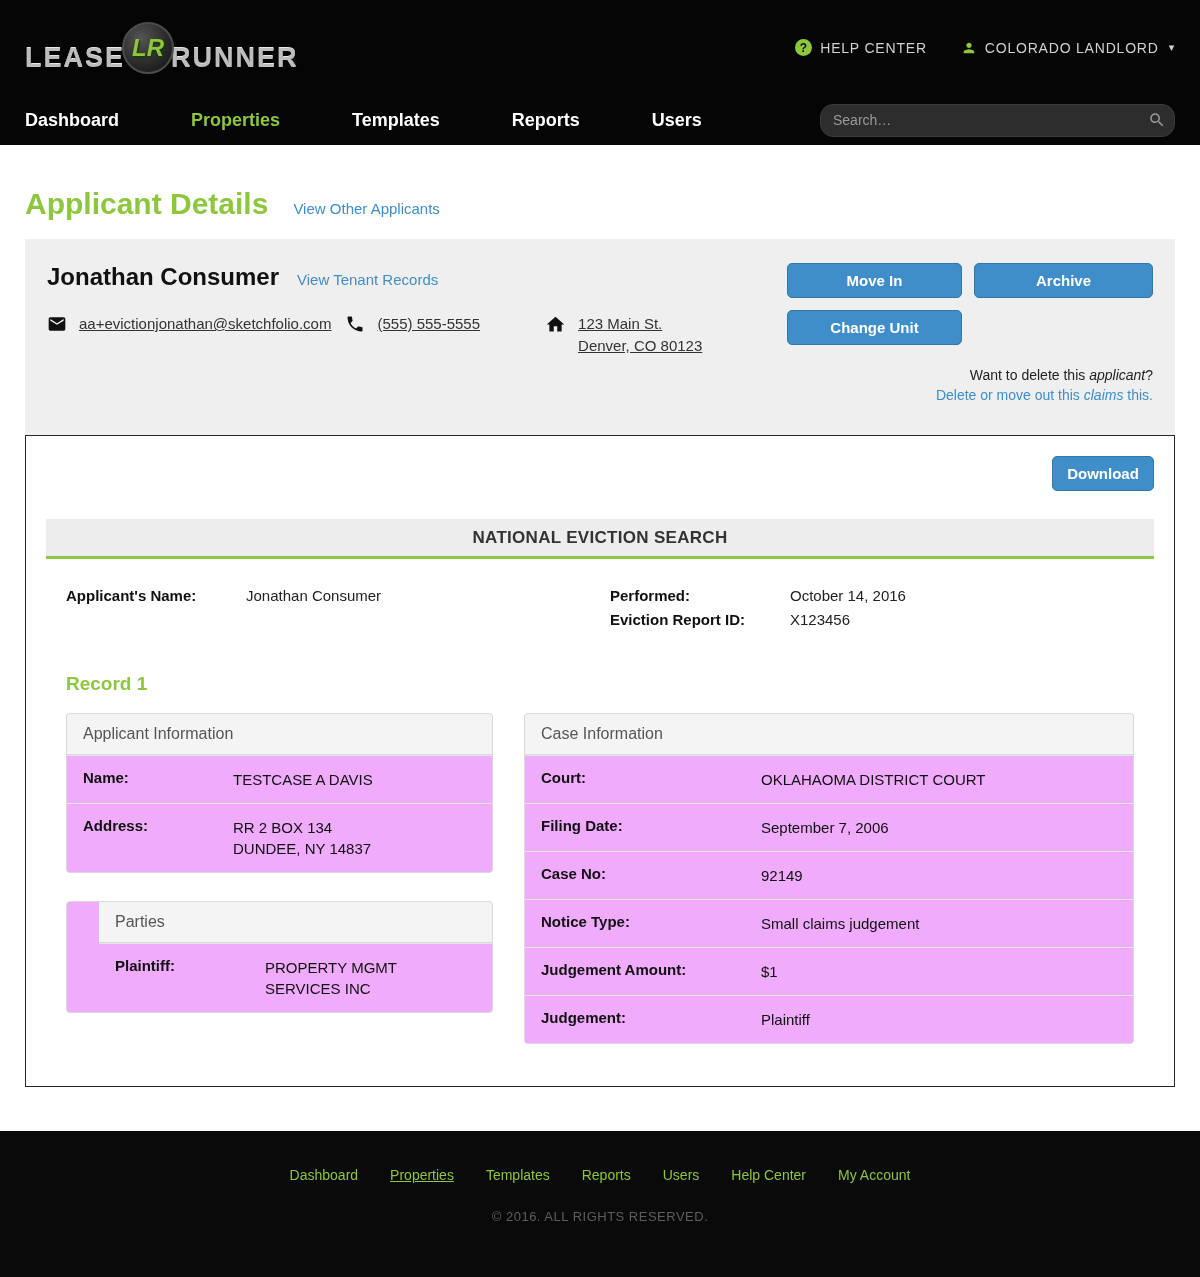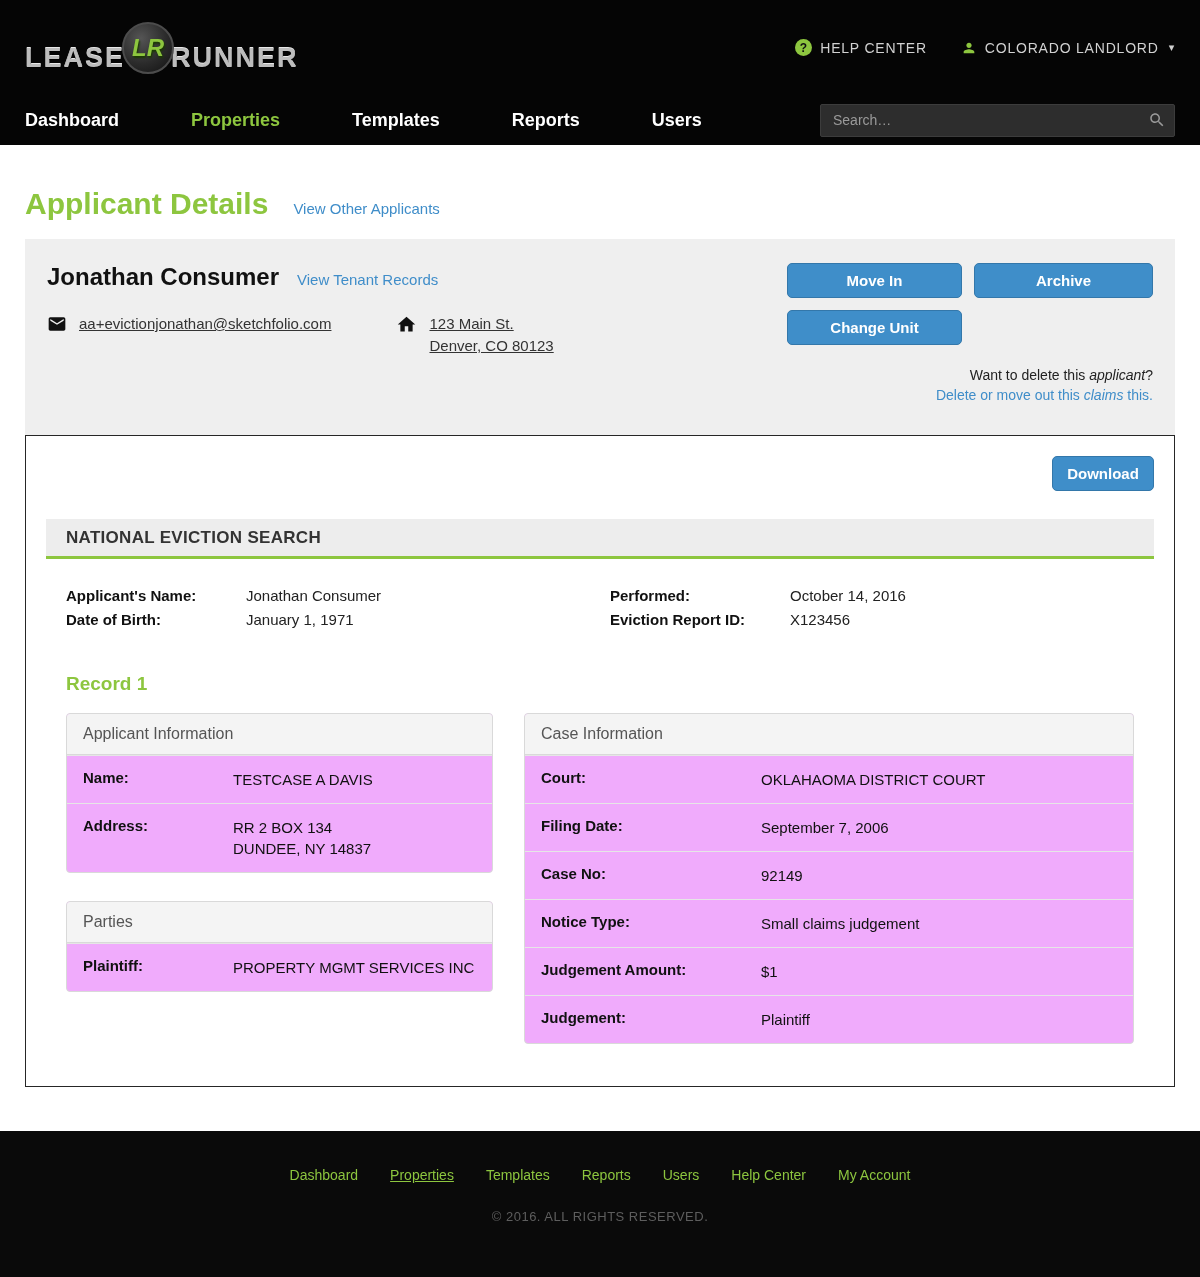--- a/index.html
+++ b/index.html
@@ -66,21 +66,21 @@
     padding: 0 25px;
     gap: 72px;
   }
   .nav-item { color: #ffffff; font-size: 18px; font-weight: bold; }
   .nav-item.active { color: #8dc63f; }
   .search-wrap { margin-left: auto; position: relative; }
   .search-input {
     width: 355px; height: 33px;
     background: #2d2d2d;
     border: 1px solid #3c3c3c;
-    border-radius: 2px;
+    border-radius: 13px;
     color: #bbb;
     font-size: 14px;
     padding: 0 34px 0 12px;
     outline: none;
     font-family: "Liberation Sans", sans-serif;
   }
   .search-input::placeholder { color: #9a9a9a; }
   .search-icon { position: absolute; right: 9px; top: 7px; }
 
   
@@ -172,20 +172,21 @@
   .btn-download { width: 102px; height: 35px; }
   .section-header {
     margin-top: 28px;
     background: #ededed;
     border-bottom: 3px solid #8dc63f;
     padding: 9px 20px 8px 20px;
     font-size: 17px;
     font-weight: bold;
     color: #333;
     letter-spacing: 0.3px;
+    text-align: center;
   }
   .summary {
     margin: 26px 20px 0 20px;
     display: grid;
     grid-template-columns: 1fr 1fr;
     gap: 20px;
   }
   .summary-col { display: flex; flex-direction: column; gap: 2px; }
   .summary-row { display: flex; font-size: 15px; line-height: 22px; }
   .summary-row .lbl { width: 180px; font-weight: bold; color: #111; }
@@ -208,21 +209,21 @@
     font-size: 16px;
     color: #555;
     border-bottom: 1px solid #d9d9d9;
   }
   .info-row { display: flex; padding: 13px 16px; border-top: 1px solid #e6e6e6; }
   .info-row:first-of-type { border-top: none; }
   .info-row .lbl { font-weight: bold; font-size: 15px; color: #111; }
   .info-row .val { font-size: 15px; color: #111; white-space: pre-line; line-height: 21px; }
   .record-left .info-row .lbl { width: 150px; flex: 0 0 150px; }
   .record-right .info-row .lbl { width: 220px; flex: 0 0 220px; }
-  .parties-table { margin-top: 28px; }
+  .parties-table { margin-top: 28px; padding-left: 32px; }
 
   
   .footer {
     background: #0a0a0a;
     height: 146px;
     display: flex;
     flex-direction: column;
     align-items: center;
     padding-top: 36px;
   }
@@ -288,20 +289,26 @@
         <a class="blue-link">View Tenant Records</a>
       </div>
       <div class="contact-grid">
         <div class="contact-col">
           <div class="contact-item">
             <svg width="20" height="20" viewBox="0 0 24 24">
               <path fill="#111" d="M20 4H4c-1.1 0-2 .9-2 2v12c0 1.1.9 2 2 2h16c1.1 0 2-.9 2-2V6c0-1.1-.9-2-2-2zm0 4l-8 5-8-5V6l8 5 8-5v2z"></path>
             </svg>
             <a>aa+evictionjonathan@sketchfolio.com</a>
           </div>
+          <div class="contact-item">
+            <svg width="20" height="20" viewBox="0 0 24 24">
+              <path fill="#111" d="M6.62 10.79c1.44 2.83 3.76 5.14 6.59 6.59l2.2-2.2c.27-.27.67-.36 1.02-.24 1.12.37 2.33.57 3.57.57.55 0 1 .45 1 1V20c0 .55-.45 1-1 1-9.39 0-17-7.61-17-17 0-.55.45-1 1-1h3.5c.55 0 1 .45 1 1 0 1.25.2 2.45.57 3.57.11.35.03.74-.25 1.02l-2.2 2.2z"></path>
+            </svg>
+            <a>(555) 555-5555</a>
+          </div>
         </div>
         <div class="contact-col">
           <div class="contact-item">
             <svg width="21" height="21" viewBox="0 0 24 24">
               <path fill="#111" d="M10 20v-6h4v6h5v-8h3L12 3 2 12h3v8z"></path>
             </svg>
             <a>123 Main St.
 Denver, CO 80123</a>
           </div>
         </div>
@@ -330,24 +337,20 @@
       <button class="btn-blue btn-download">Download</button>
     </div>
 
     <div class="section-header">NATIONAL EVICTION SEARCH</div>
 
     <div class="summary">
       <div class="summary-col">
         <div class="summary-row">
           <span class="lbl">Applicant's Name:</span>
           <span class="val">Jonathan Consumer</span>
-        </div>
-        <div class="summary-row">
-          <span class="lbl">Date of Birth:</span>
-          <span class="val">January 1, 1971</span>
         </div>
       </div>
       <div class="summary-col">
         <div class="summary-row">
           <span class="lbl">Performed:</span>
           <span class="val">October 14, 2016</span>
         </div>
         <div class="summary-row">
           <span class="lbl">Eviction Report ID:</span>
           <span class="val">X123456</span>

